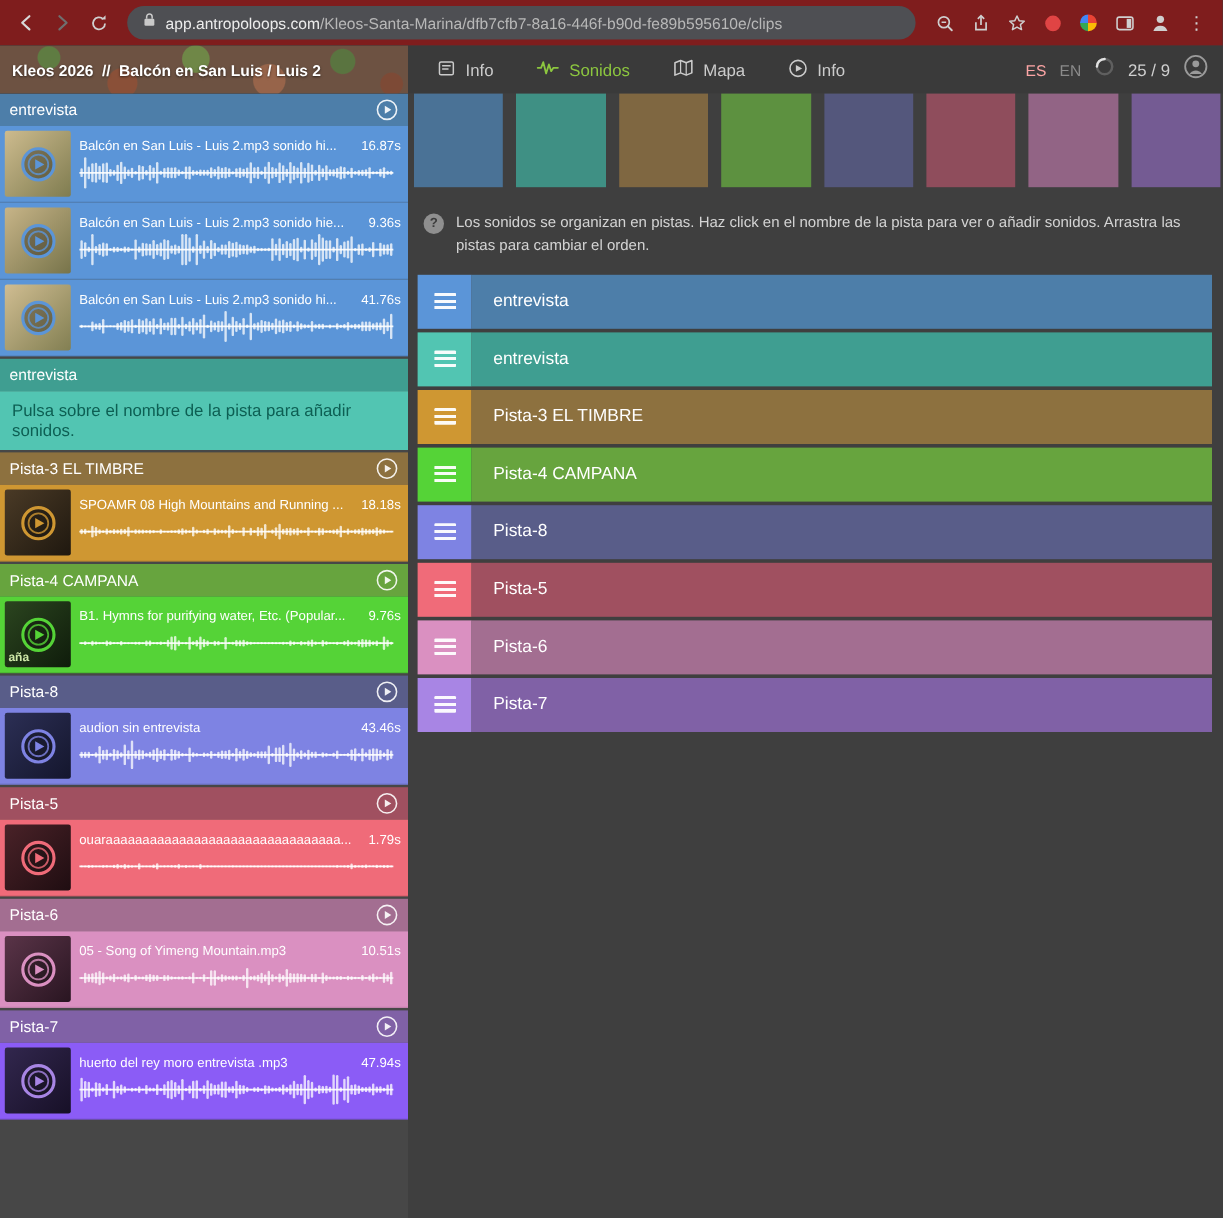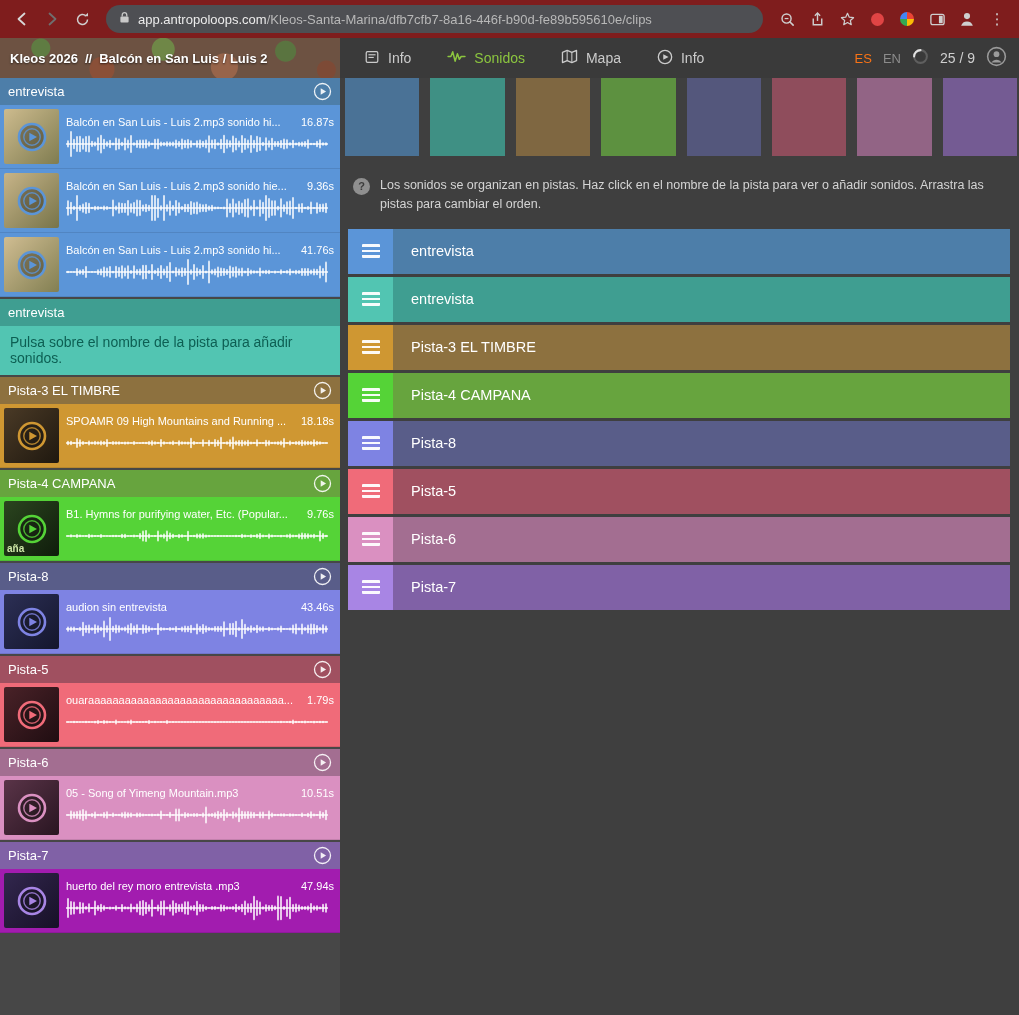--- a/index.html
+++ b/index.html
@@ -37,21 +37,21 @@
       radial-gradient(circle at 12% 25%,#5f7c42 0 9px,transparent 10px),
       radial-gradient(circle at 30% 78%,#8a5038 0 12px,transparent 13px),
       radial-gradient(circle at 48% 28%,#6f8747 0 11px,transparent 12px),
       radial-gradient(circle at 66% 72%,#97644a 0 13px,transparent 14px),
       radial-gradient(circle at 84% 33%,#5a7440 0 10px,transparent 11px),
       radial-gradient(circle at 96% 80%,#7d4a36 0 9px,transparent 10px)}
   .nav{display:flex;align-items:center;gap:36px;padding-left:24px}
   .nav-item{display:flex;align-items:center;gap:8px;color:#cbcbcb;font-size:14px;cursor:default}
   .nav-item.active{color:#8cc63f}
   .appbar-right{margin-left:auto;display:flex;align-items:center;gap:11px;padding-right:12px}
-  .lang-es{color:#f97316;font-size:13px}
+  .lang-es{color:#fca5a5;font-size:13px}
   .lang-en{color:#8b8b8b;font-size:13px}
   .counter{color:#cfcfcf;font-size:14px}
 
   
   .content{flex:1;display:flex;min-height:0}
   .sidebar{width:340px;flex:none;background:#474747;overflow:hidden}
   .track-section{margin-bottom:2px}
   .section-header{height:27px;display:flex;align-items:center;padding:0 8px;color:#fff;font-size:13px}
   .section-name{flex:1;white-space:nowrap;overflow:hidden}
   .play-btn{background:none;border:none;padding:0;display:flex;align-items:center}
@@ -566,21 +566,21 @@
               <span style="display:flex">
                 <svg width="34" height="34" viewBox="0 0 34 34">
                   <circle cx="17" cy="17" r="13" fill="rgba(15,15,15,.35)" stroke="#cf9732" stroke-width="2.6"></circle>
                   <circle cx="17" cy="17" r="8.2" fill="none" stroke="#cf9732" stroke-width="1.5" opacity=".8"></circle>
                   <path d="M14.3 12.7 L22 17 L14.3 21.3 Z" fill="#cf9732"></path>
                 </svg>
               </span>
             </div>
             <div class="clip-body">
               <div class="clip-top">
-                <span class="clip-title">SPOAMR 09 High Mountains and Running ...</span>
+                <span class="clip-title">SPOAMR 08 High Mountains and Running ...</span>
                 <span class="clip-dur">18.18s</span>
               </div>
               <div class="wave"><svg width="262" height="28" viewBox="0 0 262 28">
                   <line x1="0" y1="14" x2="262" y2="14" stroke="rgba(255,255,255,.9)" stroke-width="1.4"></line>
                   <g fill="rgba(255,255,255,.75)">
                     <rect x="1" y="11.8" width="2" height="4.4" rx="1"></rect>
                     <rect x="4" y="11.7" width="2" height="4.5" rx="1"></rect>
                     <rect x="7" y="13.1" width="2" height="1.9" rx="1"></rect>
                     <rect x="10" y="9.1" width="2" height="9.8" rx="1"></rect>
                     <rect x="13" y="10.2" width="2" height="7.6" rx="1"></rect>
@@ -1155,21 +1155,21 @@
         <section class="track-section">
           <div class="section-header" style="background: rgb(128, 97, 166);">
             <span class="section-name">Pista-7</span>
             <button class="play-btn">
               <svg width="19" height="19" viewBox="0 0 19 19">
                 <circle cx="9.5" cy="9.5" r="8" fill="none" stroke="rgba(255,255,255,.9)" stroke-width="1.3"></circle>
                 <path d="M7.7 6.2 L13.1 9.5 L7.7 12.8 Z" fill="rgba(255,255,255,.9)"></path>
               </svg>
             </button>
           </div>
-          <div class="clip" style="background: #a21caf;">
+          <div class="clip" style="background: #8b5cf6;">
             <div class="thumb" style="background: linear-gradient(135deg, rgb(50, 39, 78), rgb(23, 16, 39));">
               <span style="display:flex">
                 <svg width="34" height="34" viewBox="0 0 34 34">
                   <circle cx="17" cy="17" r="13" fill="rgba(15,15,15,.35)" stroke="#a885e4" stroke-width="2.6"></circle>
                   <circle cx="17" cy="17" r="8.2" fill="none" stroke="#a885e4" stroke-width="1.5" opacity=".8"></circle>
                   <path d="M14.3 12.7 L22 17 L14.3 21.3 Z" fill="#a885e4"></path>
                 </svg>
               </span>
             </div>
             <div class="clip-body">

